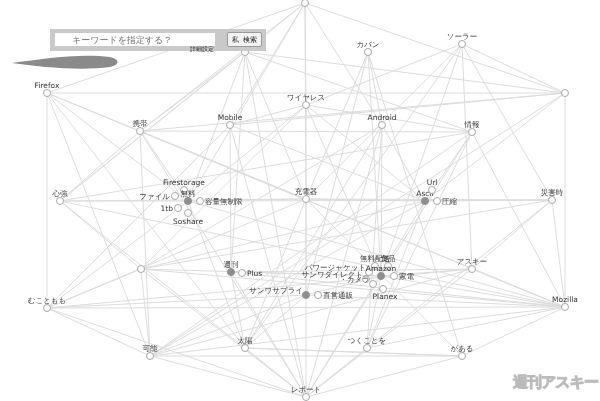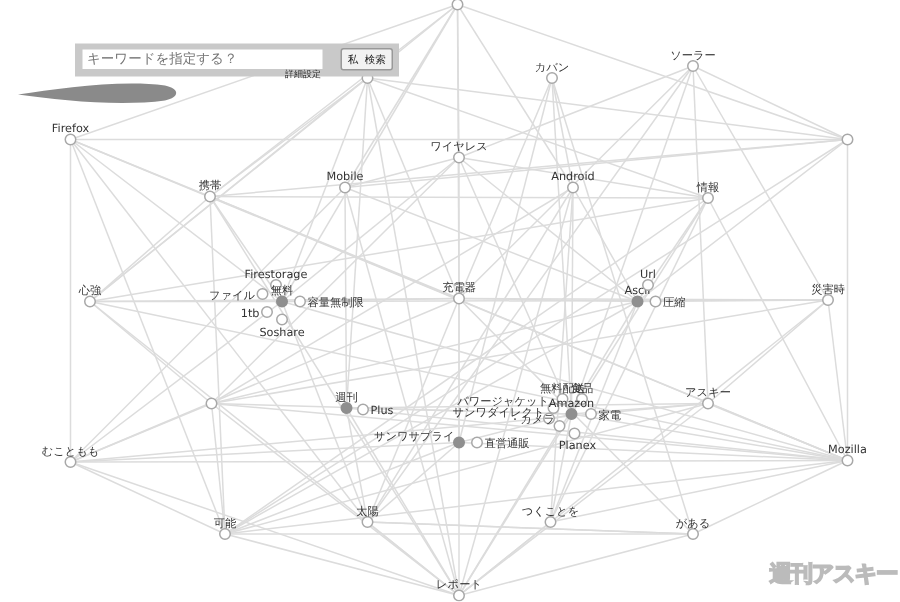--- a/index.html
+++ b/index.html
@@ -3,21 +3,21 @@
 <meta charset="utf-8">
 <style>
   html, body { margin:0; padding:0; background:#ffffff; }
   body { width:600px; height:401px; position:relative; overflow:hidden; font-family:"DejaVu Sans", sans-serif; }
   #graph { position:absolute; left:0; top:0; width:600px; height:401px; }
   .edge { stroke:#dcdcdc; stroke-width:1; fill:none; }
   .node { fill:#ffffff; stroke:#a8a8a8; stroke-width:1; cursor:pointer; }
   .node.hub { fill:#8f8f8f; stroke:#8f8f8f; }
   .lbl { font-size:7.5px; fill:#333; font-family:"DejaVu Sans", sans-serif; }
   .searchbar { position:absolute; left:50px; top:29px; width:216px; height:22px; background:#c9c9c9; }
-  .search-input { position:absolute; left:5px; top:4px; width:160px; height:13px; border:none; background:#fff; font-size:9px; color:#aaa; padding:0 3px; box-sizing:border-box; font-family:"DejaVu Sans", sans-serif; outline:none; }
+  .search-input { position:absolute; left:5px; top:4px; width:160px; height:13px; border:none; background:#fff; font-size:9px; color:#aaa; padding:0 17px; box-sizing:border-box; font-family:"DejaVu Sans", sans-serif; outline:none; }
   .search-btn { position:absolute; left:177px; top:3px; width:35px; height:15px; font-size:7px; background:#f2f2f2; border:1px solid #999; border-radius:2px; padding:0; color:#222; font-family:Liberation Mono, monospace; cursor:pointer; }
   .advanced { position:absolute; left:190px; top:45px; font-size:6px; color:#222; cursor:pointer; }
   .spinner { position:absolute; left:10px; top:53px; width:110px; height:18px; }
   .watermark { position:absolute; left:513px; top:373px; font-size:15px; font-weight:bold; color:#fff; -webkit-text-stroke:1px #bbb; letter-spacing:-1px;text-align:center; }
 </style>
 </head>
 <body>
 
 <svg id="graph" viewBox="0 0 600 401" xmlns="http://www.w3.org/2000/svg">
   <g id="edges">

